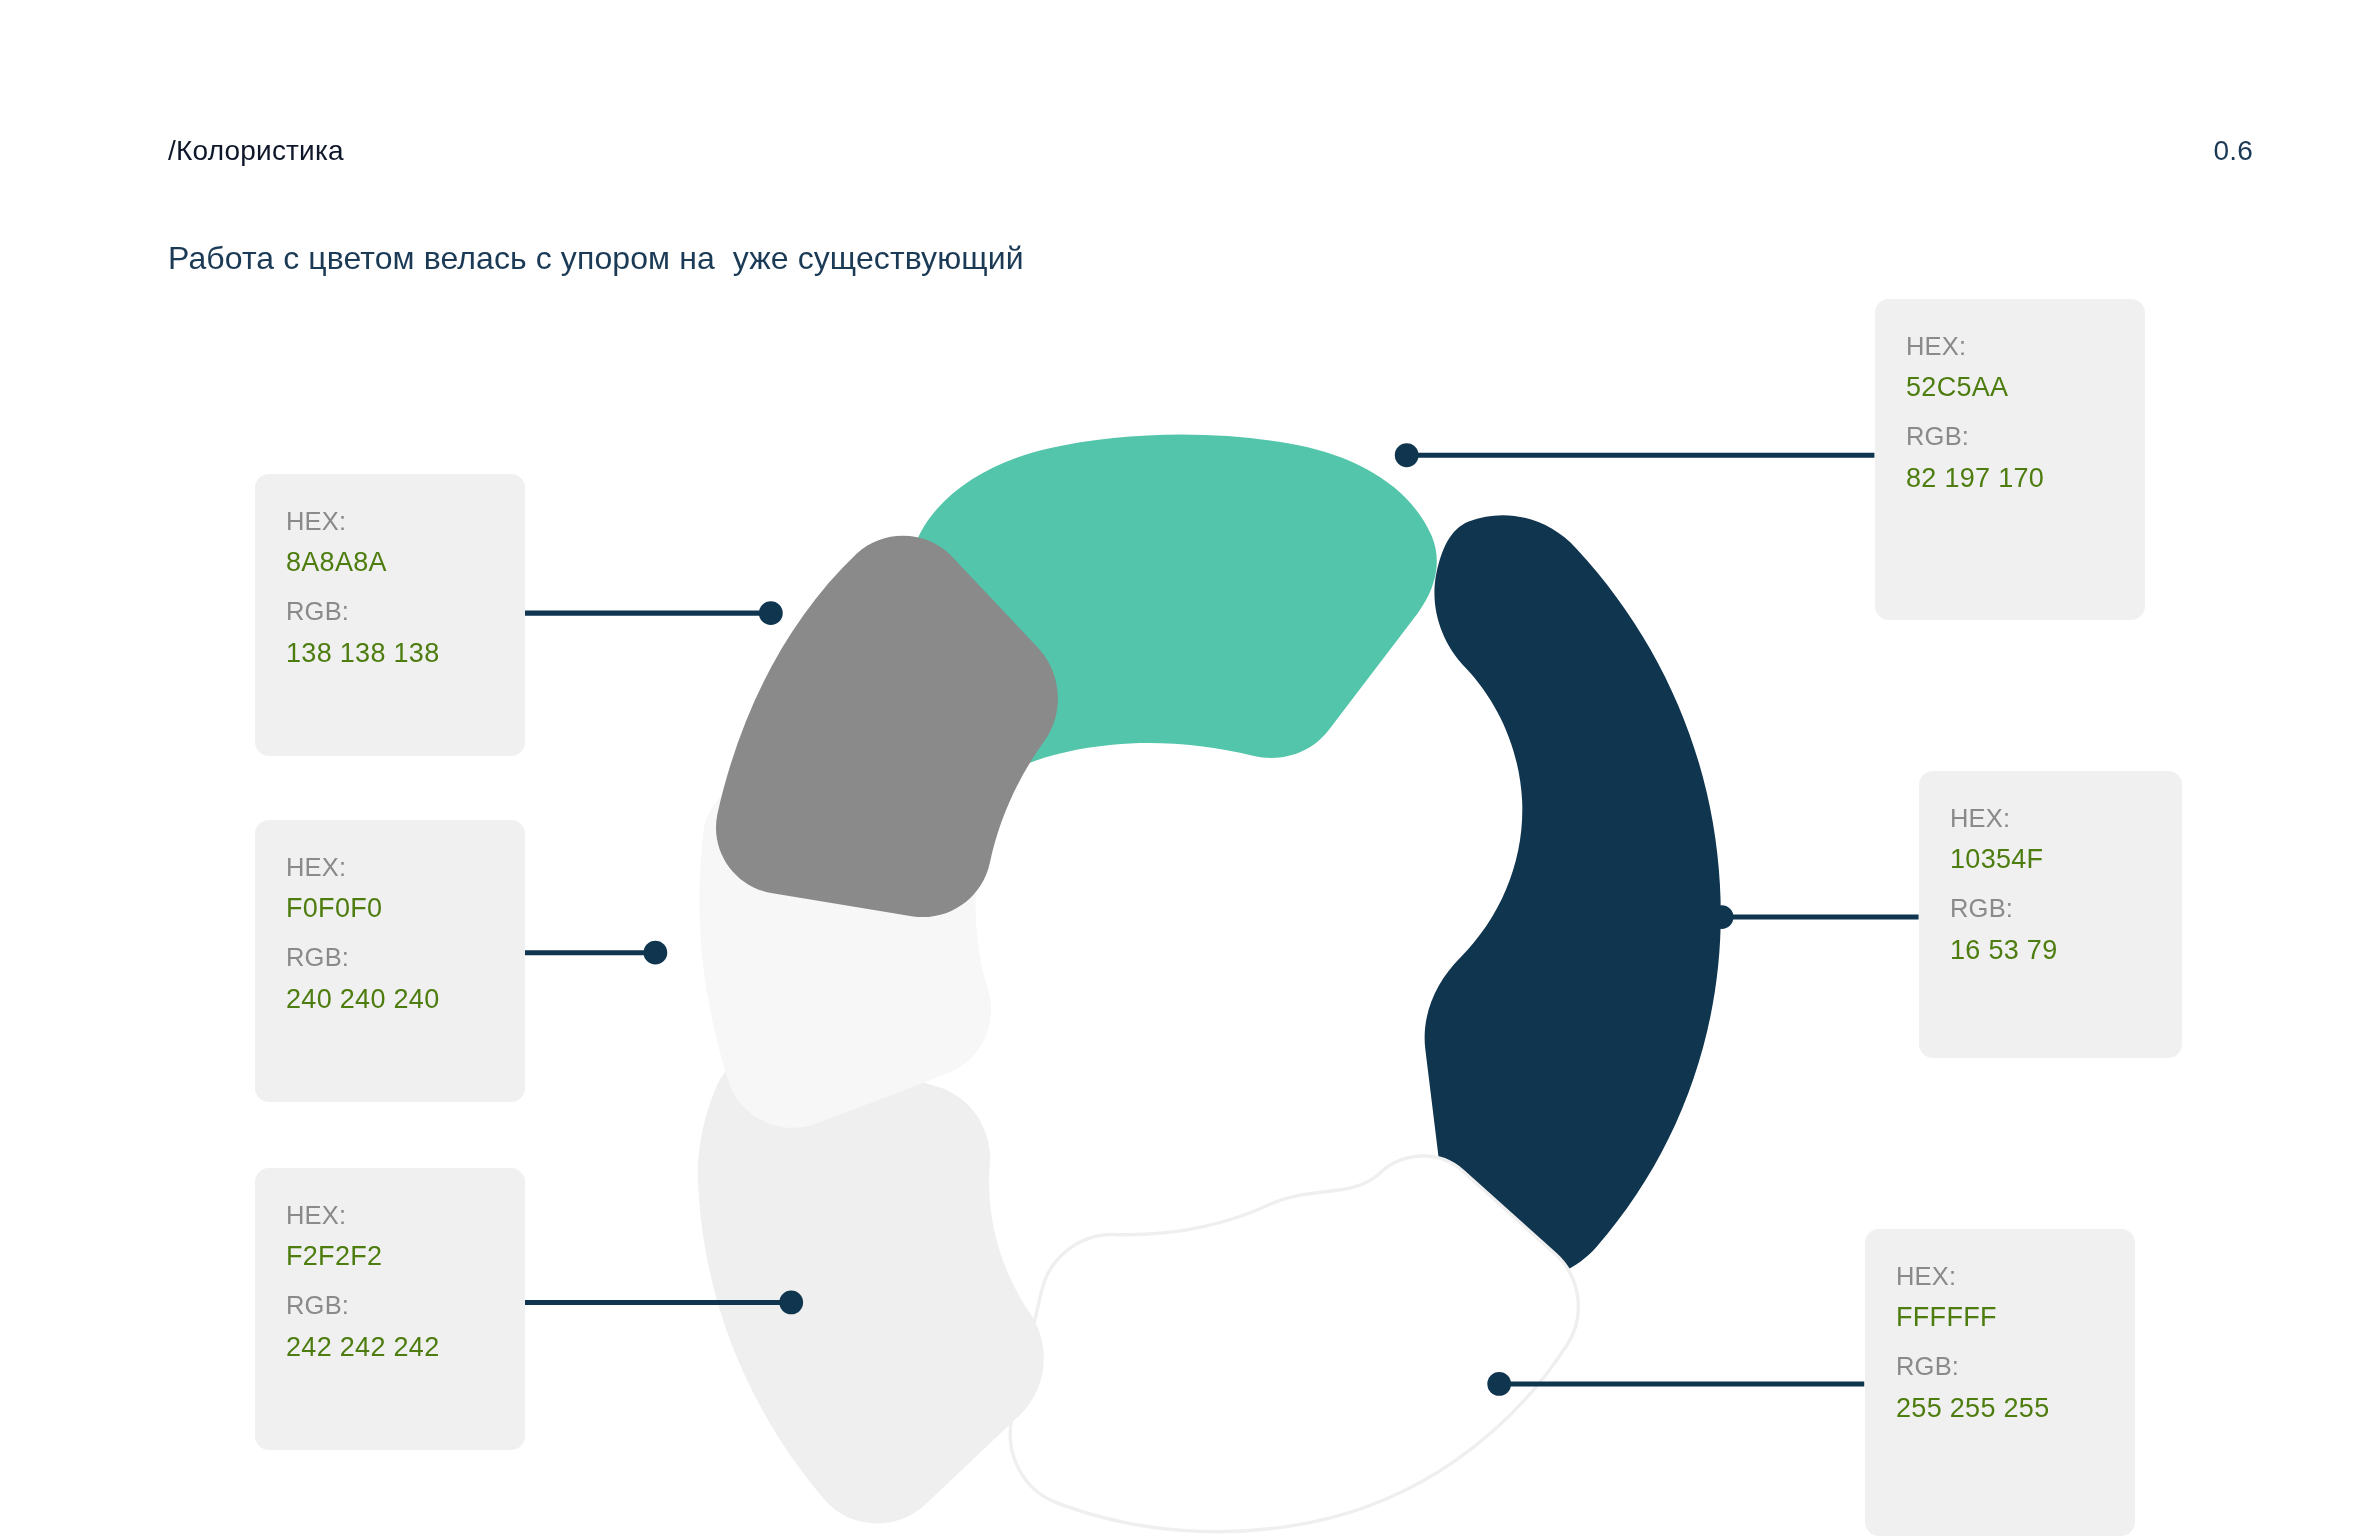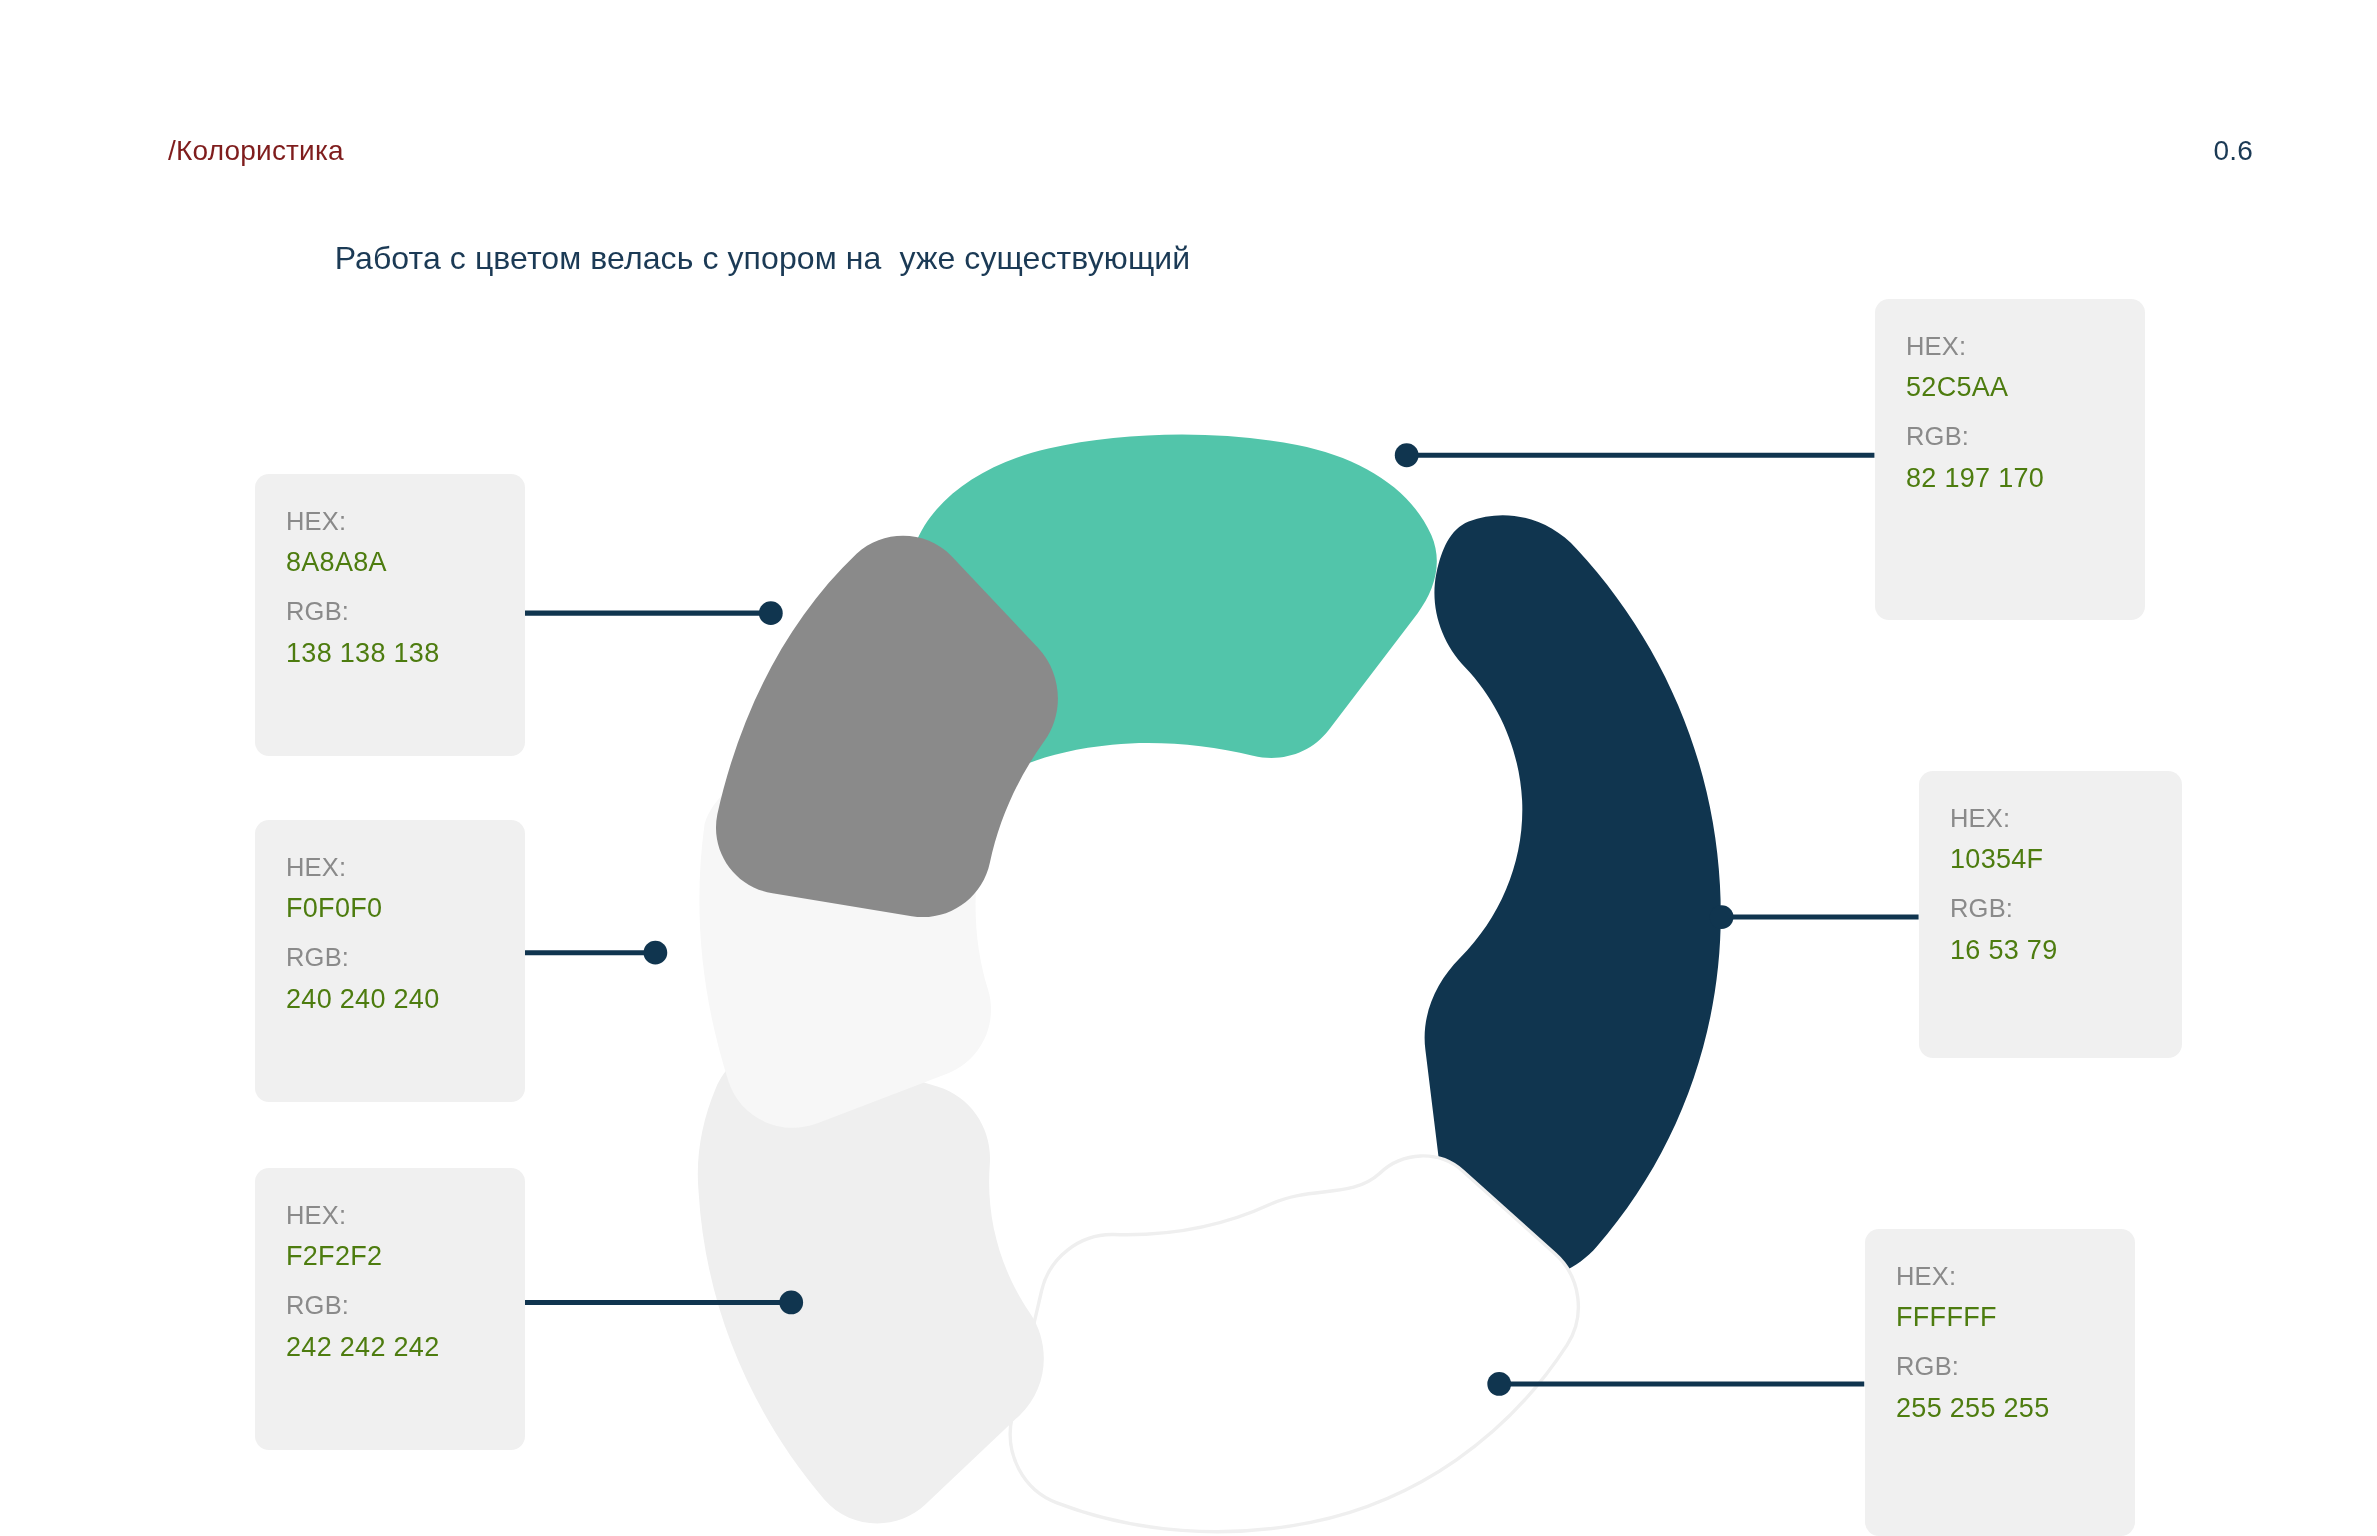--- a/index.html
+++ b/index.html
@@ -22,21 +22,21 @@
     background: #ffffff;
   }
 
   
   .section-label {
     position: absolute;
     left: 168px;
     top: 134px;
     font-size: 28px;
     line-height: 1.2;
-    color: #7f1d1d;
+    color: #0f172a;
     letter-spacing: 0.2px;
     white-space: nowrap;
   }
   .page-number {
     position: absolute;
     right: 124px;
     top: 134px;
     font-size: 28px;
     line-height: 1.2;
     color: #1b3a55;
@@ -48,21 +48,21 @@
   .intro {
     position: absolute;
     left: 168px;
     top: 236px;
     width: 1189px;
     font-size: 32px;
     line-height: 1.42;
     color: #1b3a55;
     letter-spacing: 0.1px;
   }
-  .intro .line { display: block; white-space: pre; text-align: center; }
+  .intro .line { display: block; white-space: pre; }
 
   
   .donut-wrap {
     position: absolute;
     left: 0;
     top: 0;
     width: 2377px;
     height: 1537px;
     pointer-events: none;
   }

